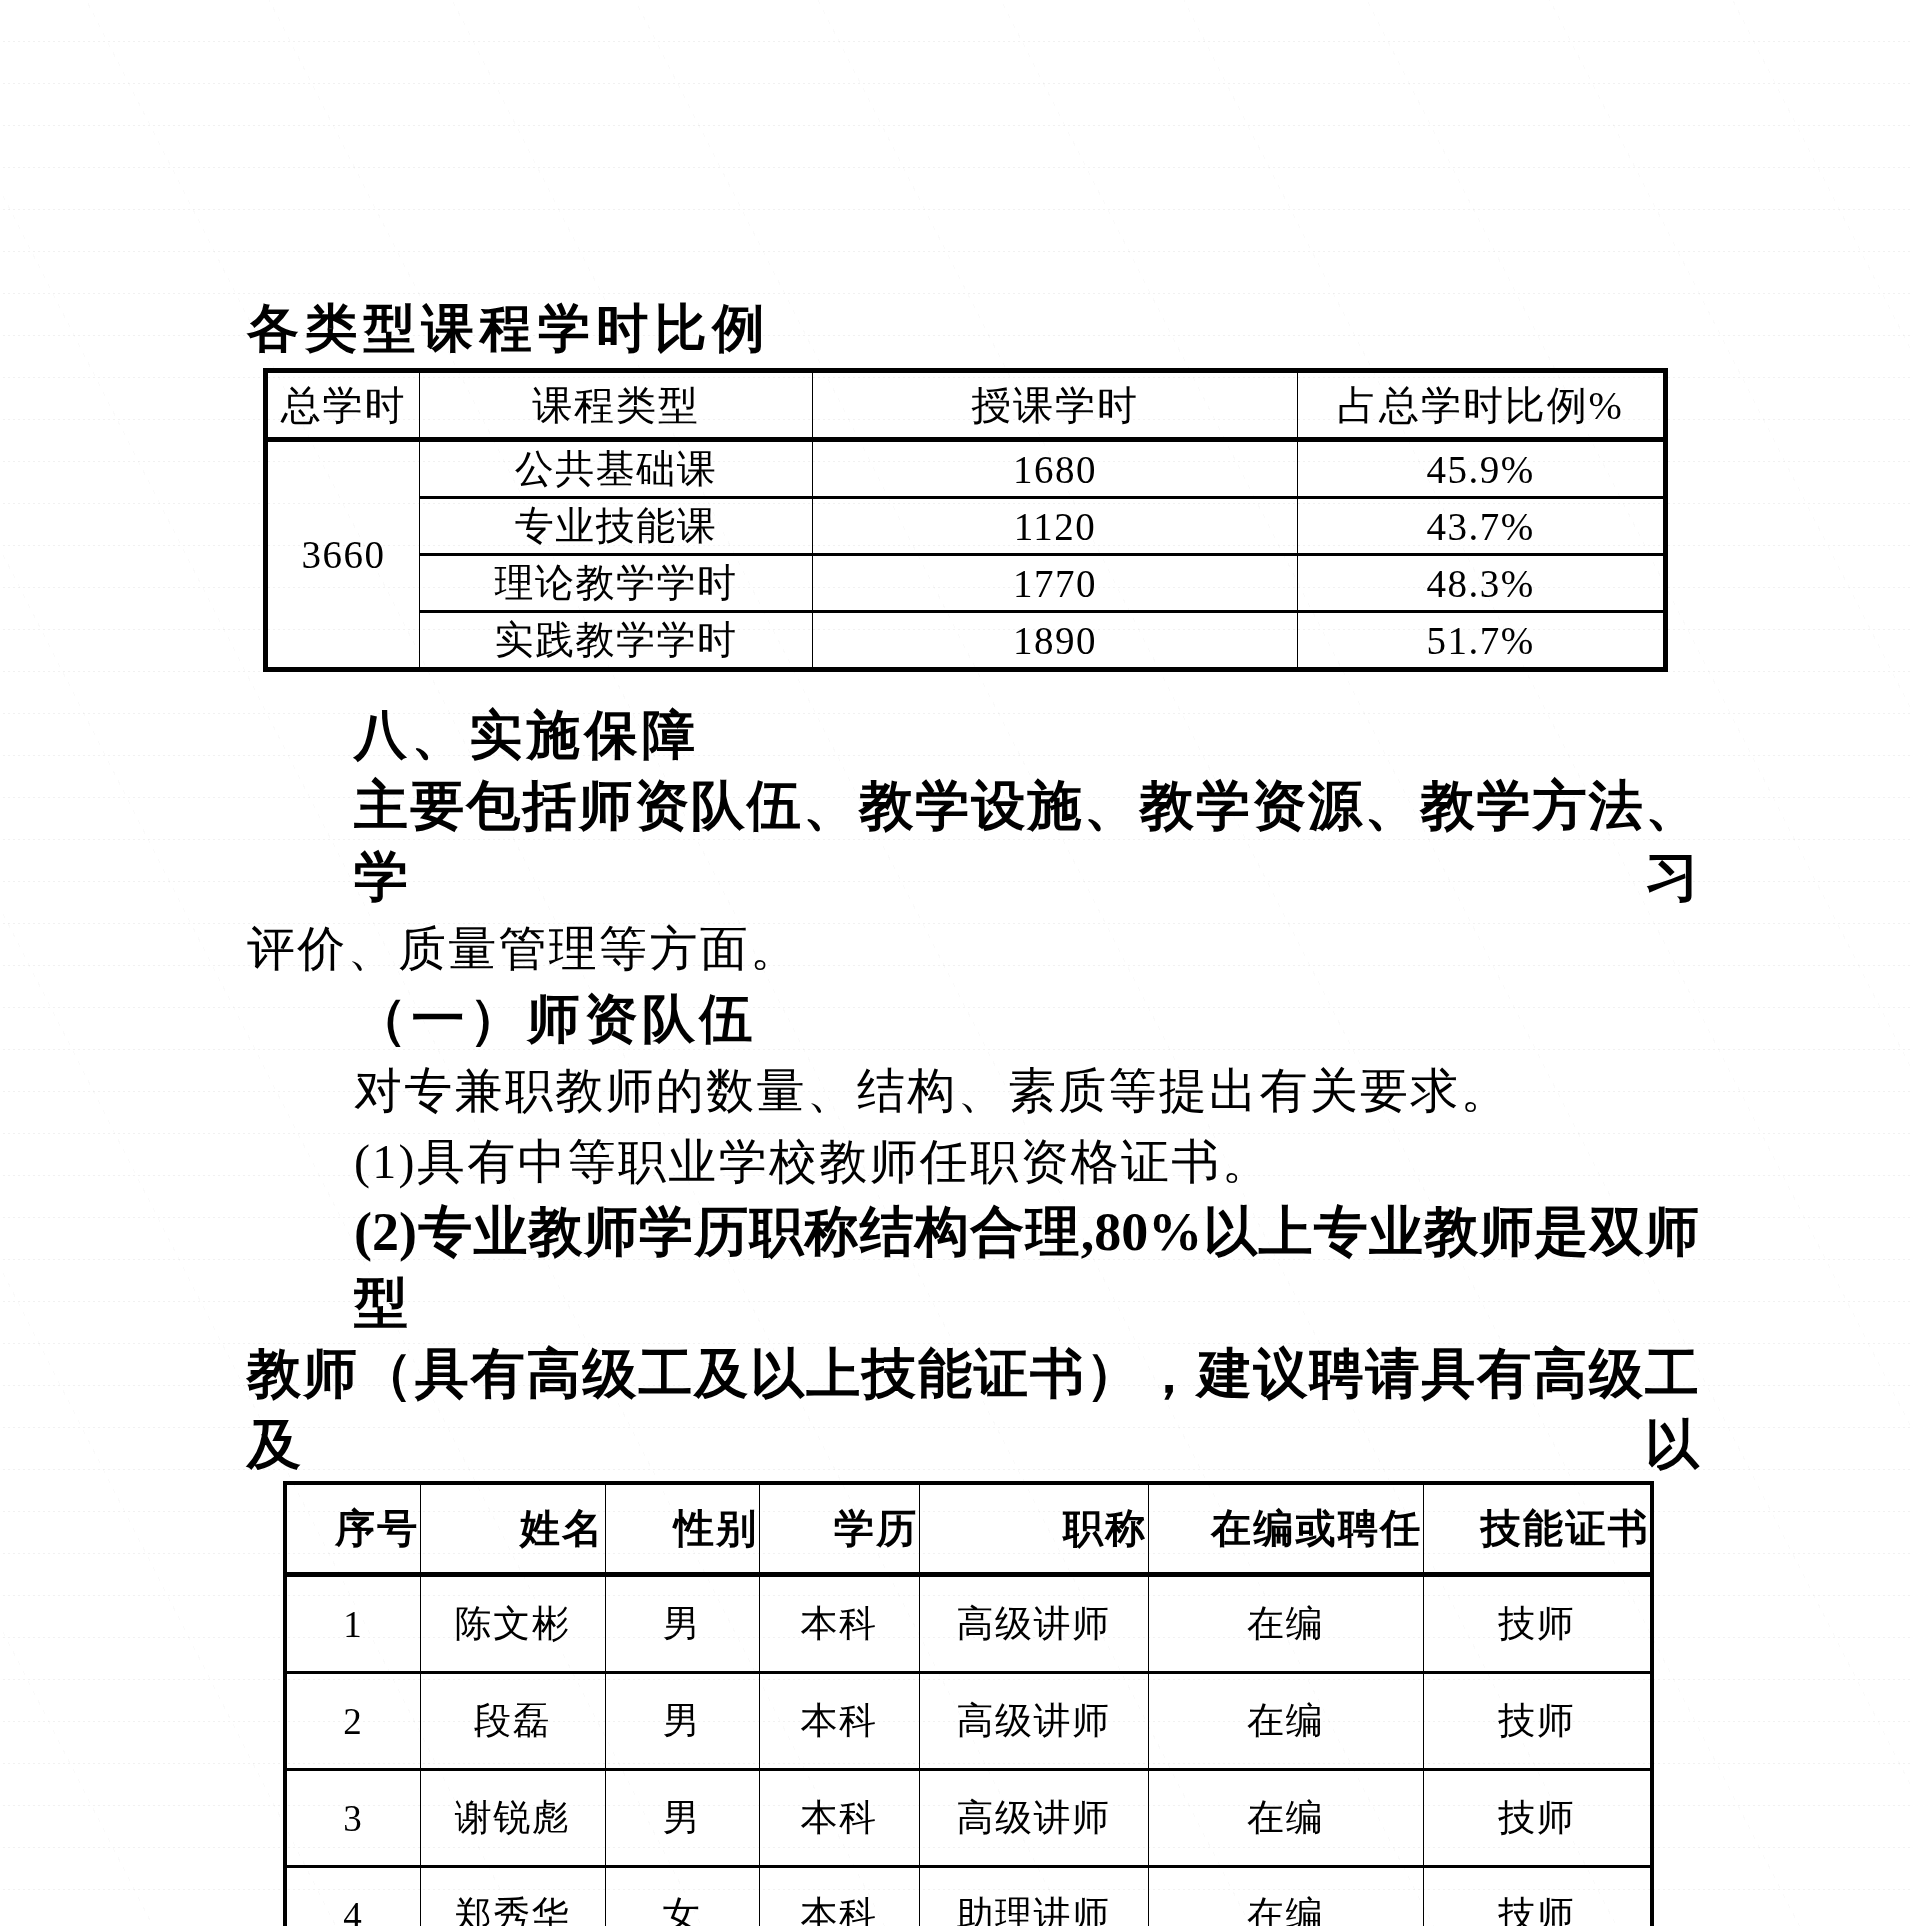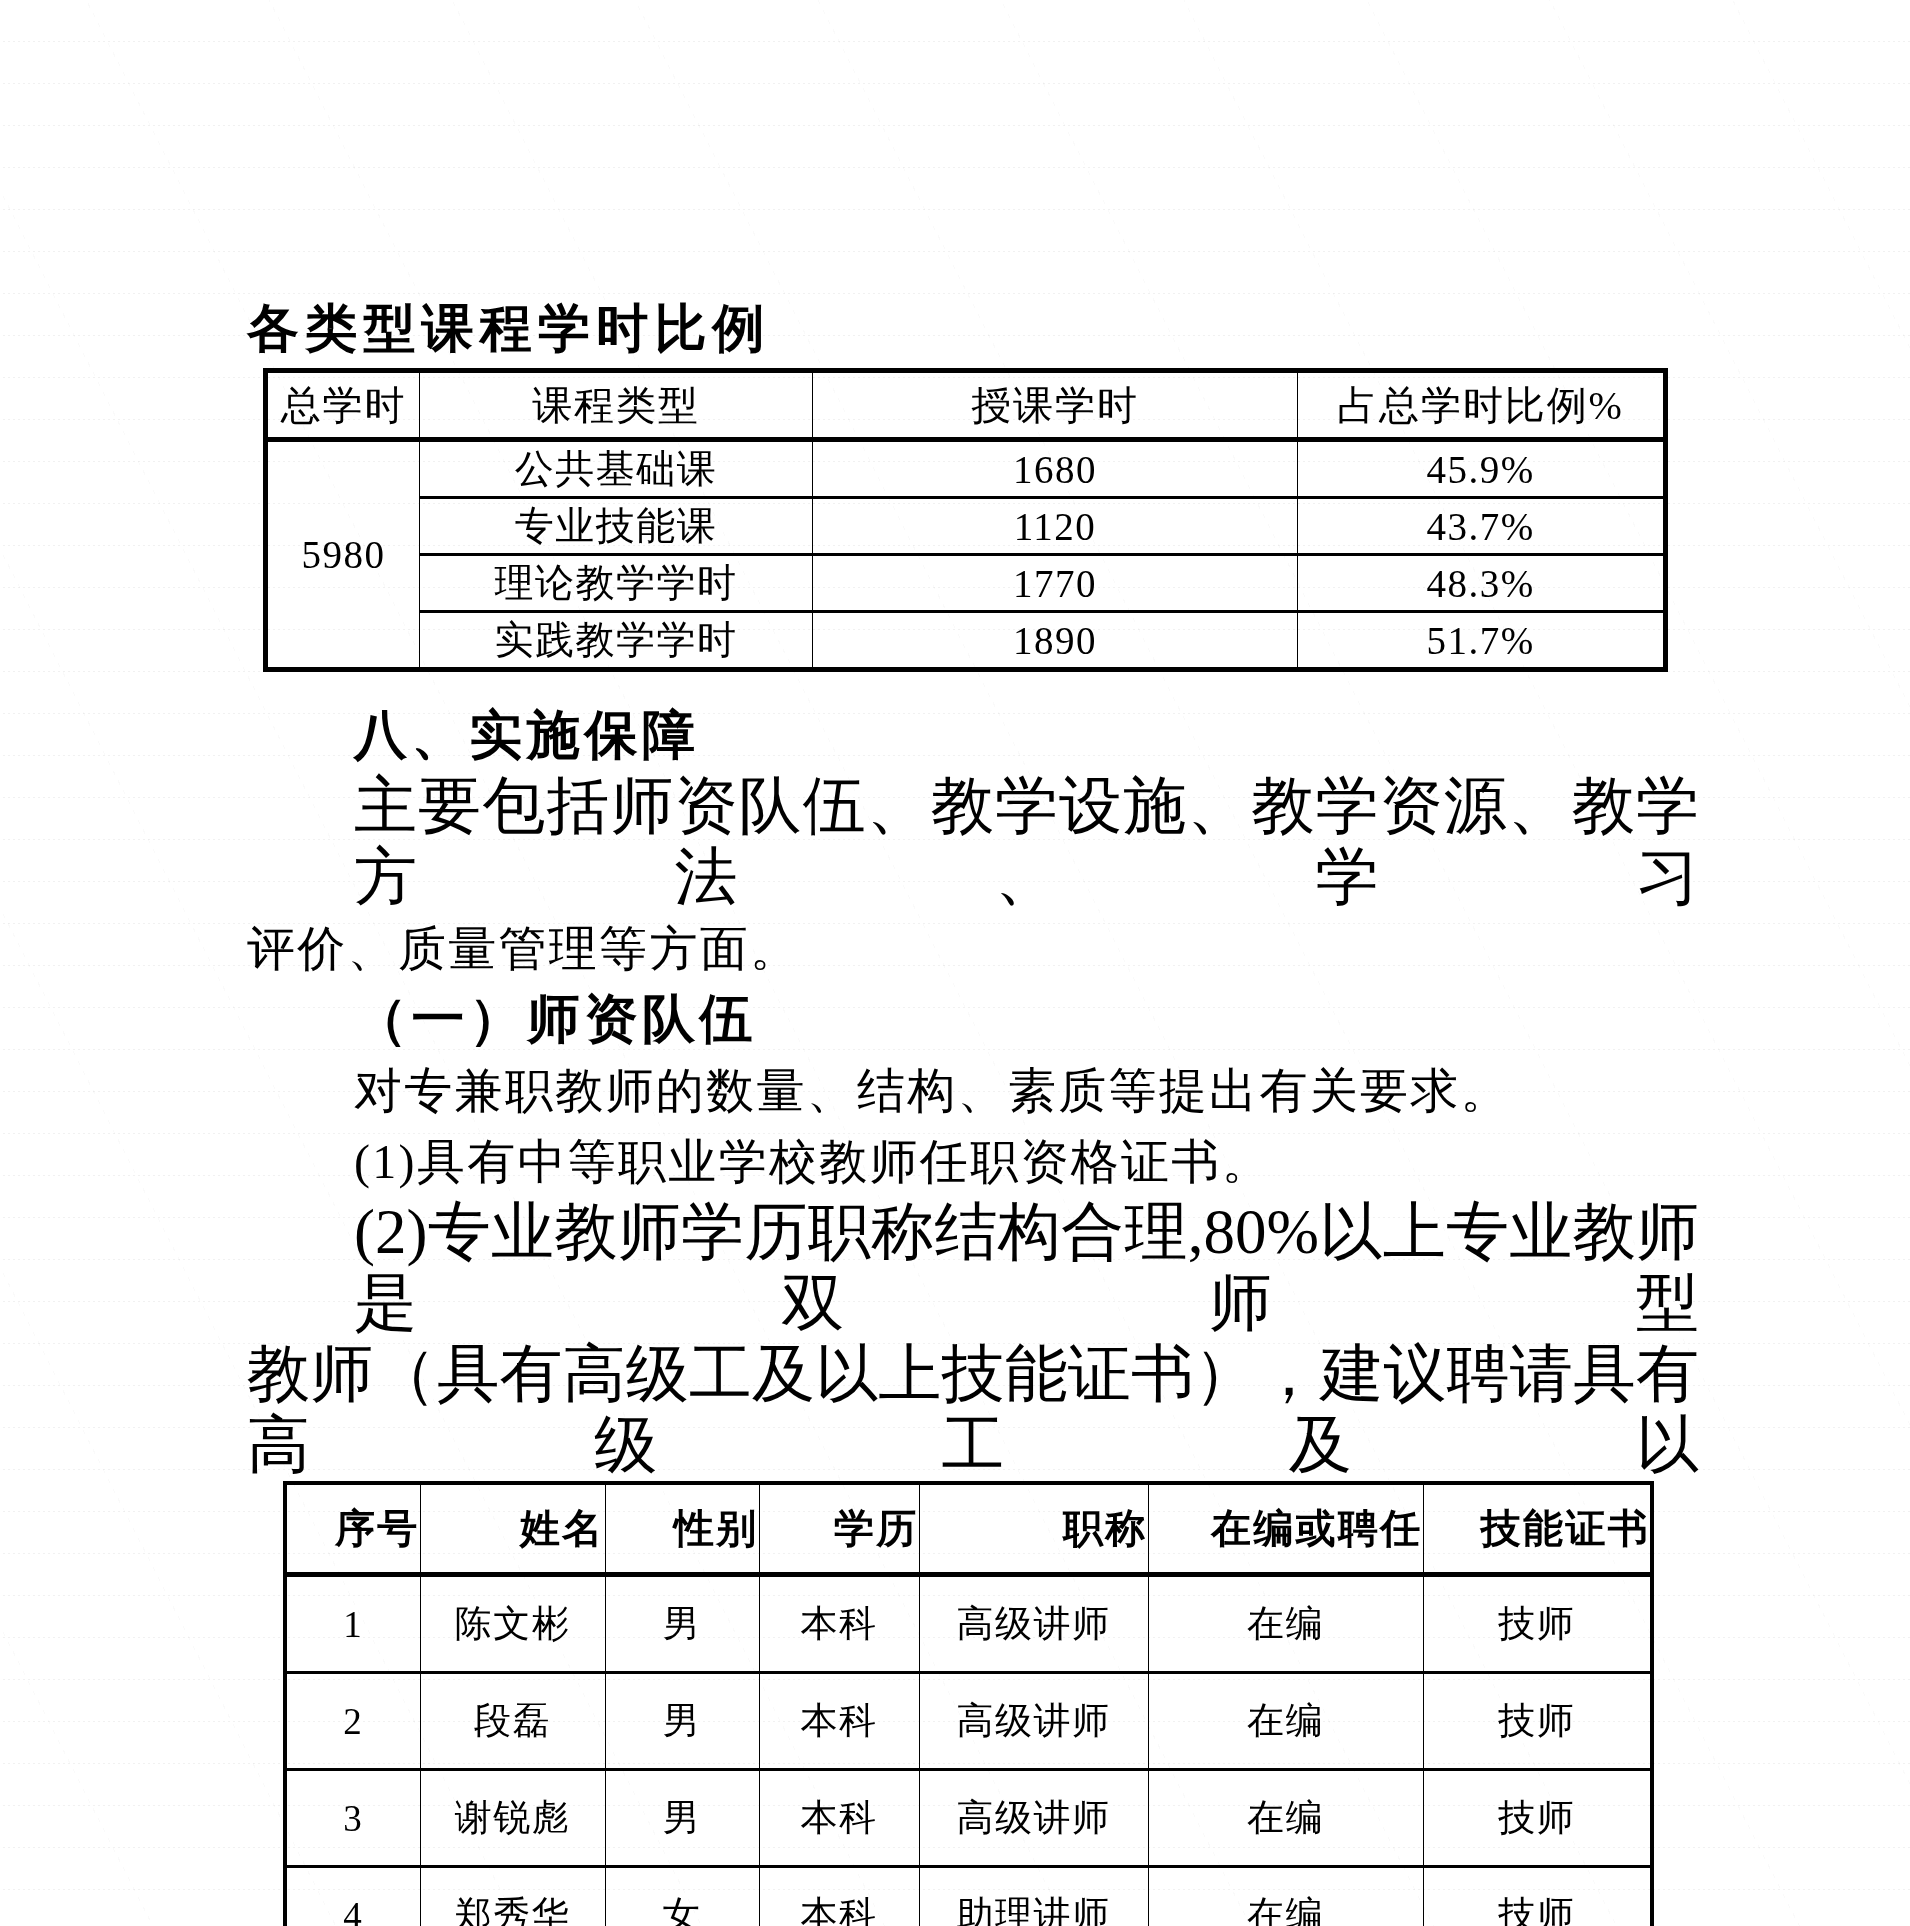--- a/index.html
+++ b/index.html
@@ -57,24 +57,25 @@
 
   .h-main, .h-sub {
     font-size: 53px;
     font-weight: bold;
     line-height: 71px;
     letter-spacing: 4.6px;
   }
   .h-main { margin-top: 28px; }
   .bodyline { font-size: 48px; line-height: 71px; letter-spacing: 2.3px; }
   .just {
-    font-size: 63px;
+    font-size: 54px;
     letter-spacing: 0;
     text-align: justify;
     text-align-last: justify;
+    font-weight: bold;
   }
   .ind { padding-left: 107px; }
 
   .teacher-table {
     margin: 0 0 0 36px;
     width: 1367px;
     border: 4.6px solid #000;
   }
   .teacher-table th, .teacher-table td {
     border-left: 1.5px solid #000;
@@ -113,21 +114,21 @@
       <thead>
         <tr>
           <th>总学时</th>
           <th>课程类型</th>
           <th>授课学时</th>
           <th>占总学时比例%</th>
         </tr>
       </thead>
       <tbody>
         <tr>
-          <td rowspan="4">5980</td>
+          <td rowspan="4">3660</td>
           <td>公共基础课</td>
           <td>1680</td>
           <td>45.9%</td>
         </tr>
         <tr>
           <td>专业技能课</td>
           <td>1120</td>
           <td>43.7%</td>
         </tr>
         <tr>

